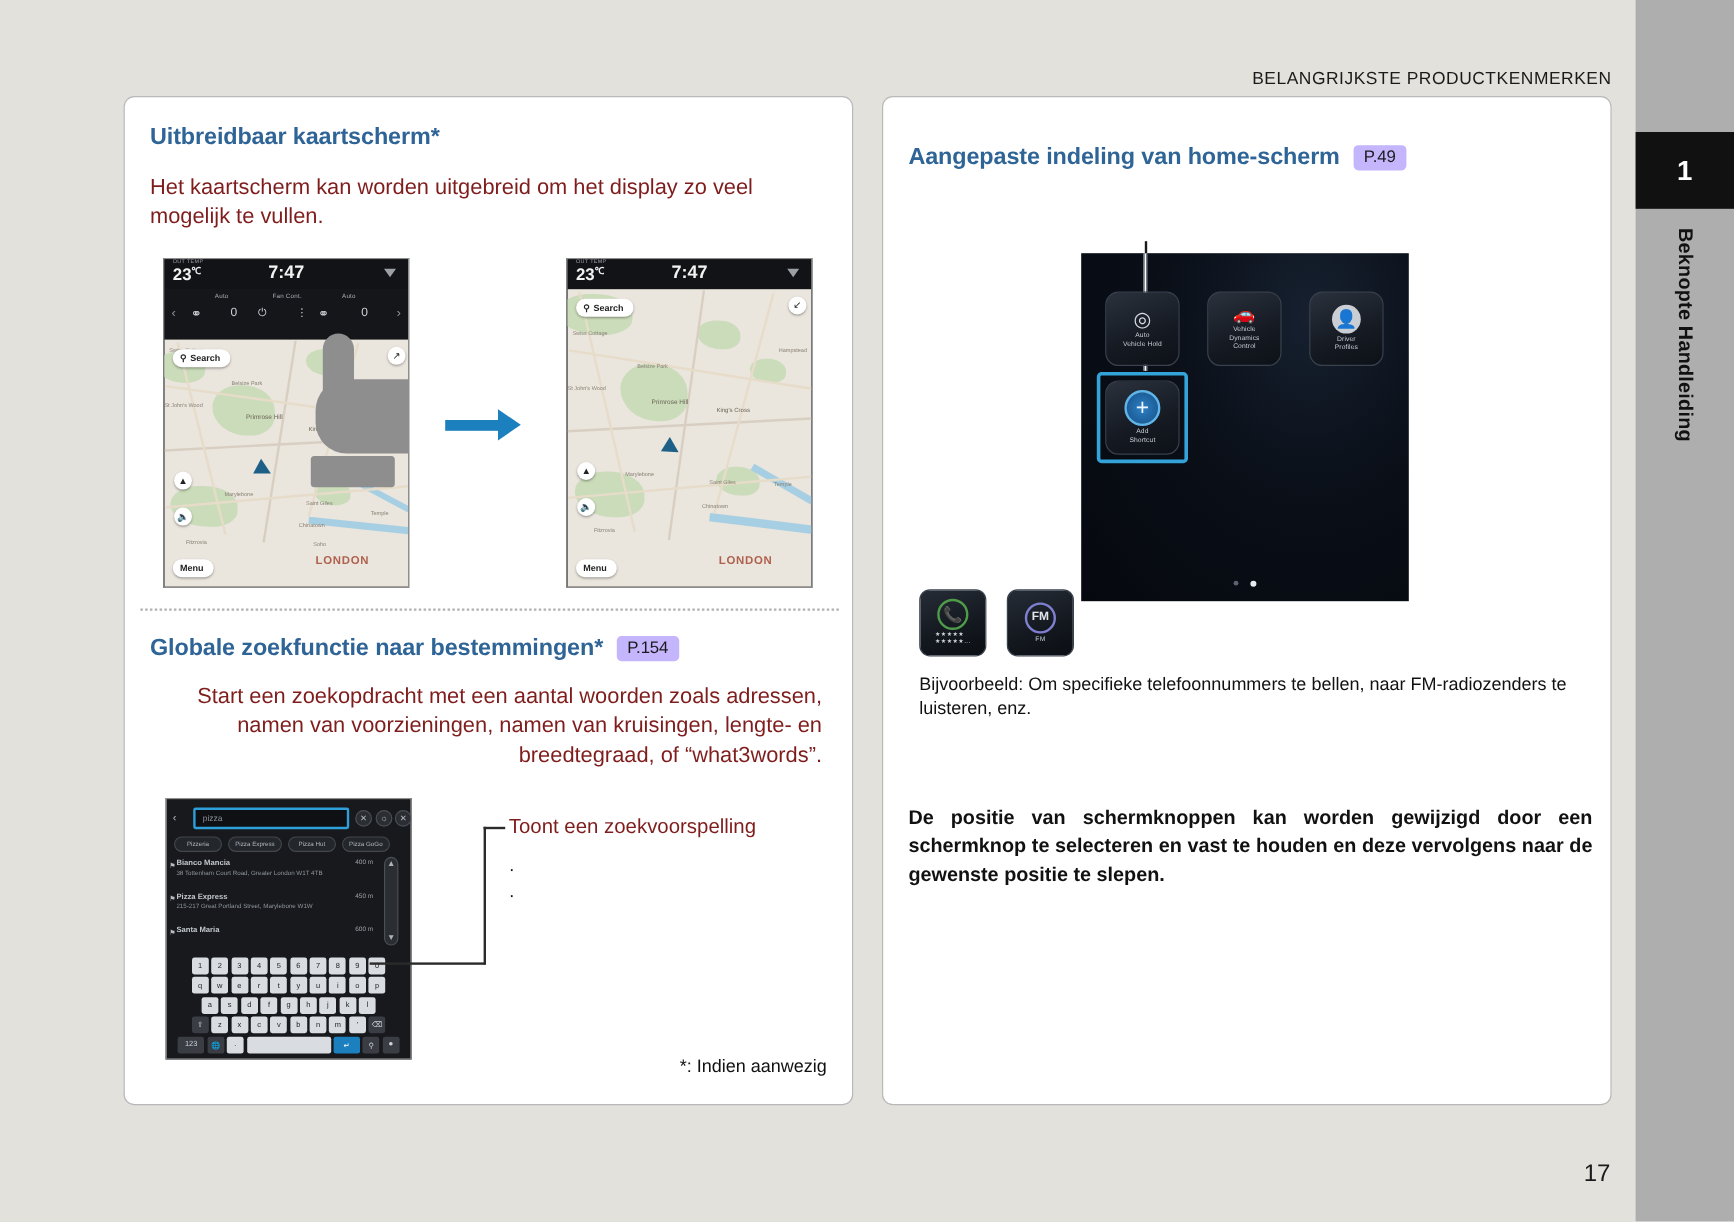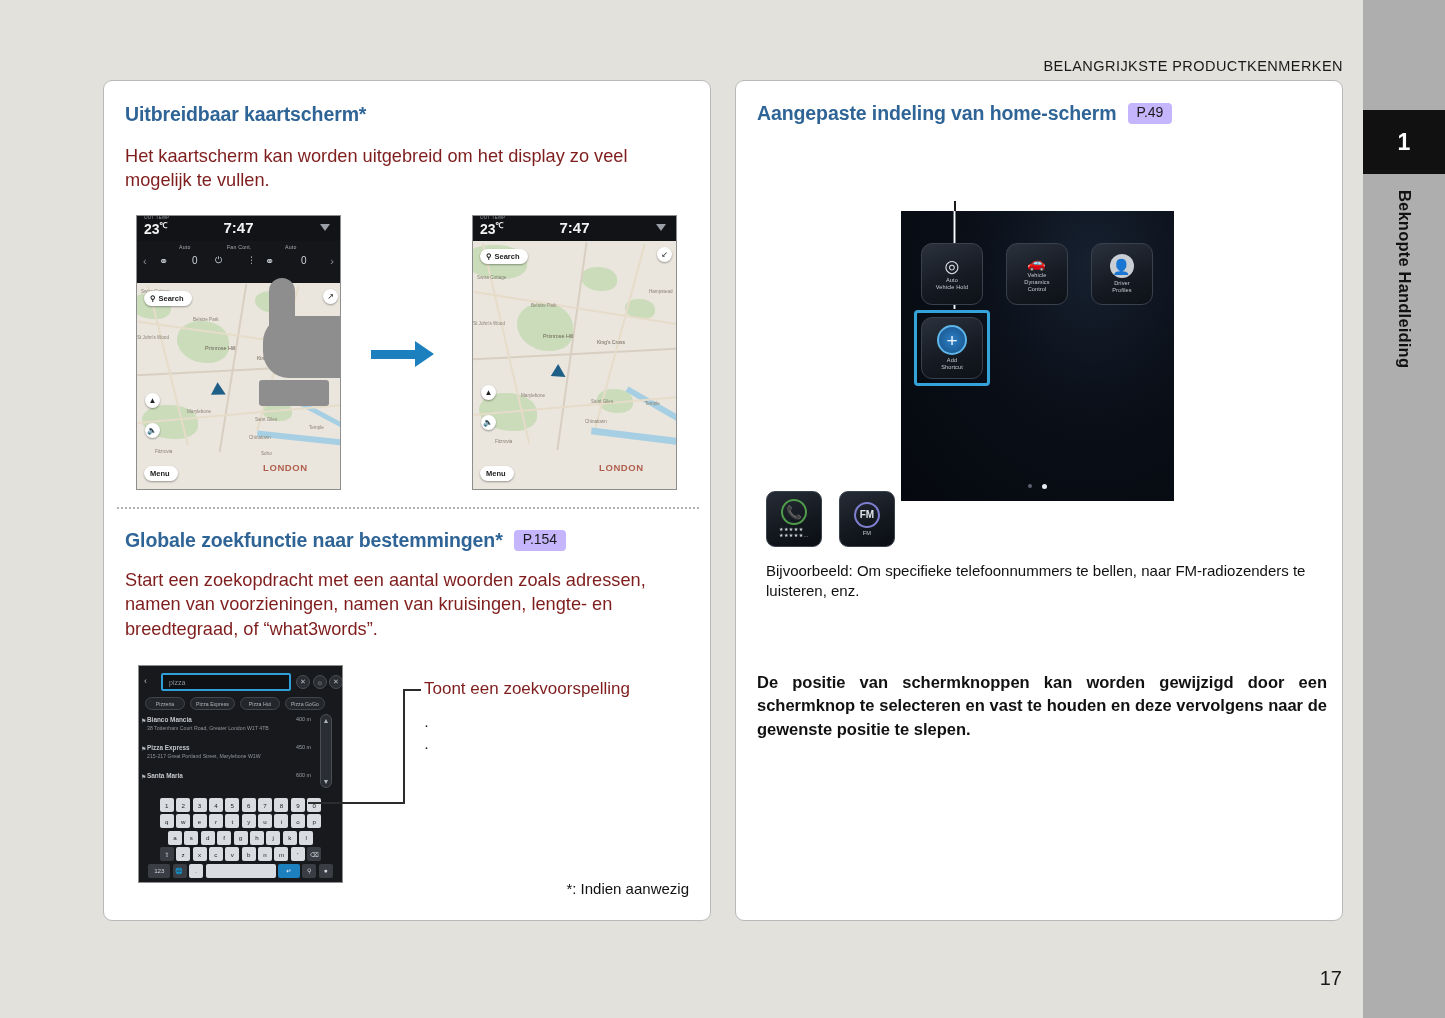--- a/index.html
+++ b/index.html
@@ -474,21 +474,21 @@
       </div>
     </div>
 
     <div class="dotted-div" style="position:absolute;left:13px;top:426px;width:582px;"></div>
 
     <div class="sec-head" style="position:absolute;left:21px;top:448px;">
       <span>Globale zoekfunctie naar bestemmingen*</span>
       <span class="pref">P.154</span>
     </div>
 
-    <div class="body-txt" style="position:absolute;left:21px;top:487px;width:560px;">Start een zoekopdracht met een aantal woorden zoals adressen, namen van voorzieningen, namen van kruisingen, lengte- en breedtegraad, of “what3words”.</div>
+    <div class="body-txt" style="position:absolute;left:21px;top:487px;width:560px;text-align:right;">Start een zoekopdracht met een aantal woorden zoals adressen, namen van voorzieningen, namen van kruisingen, lengte- en breedtegraad, of “what3words”.</div>
 
     <div class="shot kbd-shot" style="left:34px;top:584px;">
       <div class="kbd-back">‹</div>
       <div class="kbd-searchbar">pizza</div>
       <div class="kbd-ctl" style="left:157px;">✕</div>
       <div class="kbd-ctl" style="left:174px;">☼</div>
       <div class="kbd-ctl" style="left:190px;">✕</div>
 
       <div class="chiprow">
         <div class="chip">
@@ -600,21 +600,21 @@
       <div style="margin-top:3px;display:flex;gap:7px;align-items:flex-start;">
         <span style="font-size:15px;line-height:1.25;color:#111;">·</span>
       </div>
     </div>
 
     <div class="small-txt" style="position:absolute;right:21px;bottom:22px;">*: Indien aanwezig</div>
   </div>
 
   <div class="card card-right">
 
-    <div class="sec-head" style="position:absolute;left:21px;top:21px;">
+    <div class="sec-head" style="position:absolute;left:21px;top:39px;">
       <span>Aangepaste indeling van home-scherm</span>
       <span class="pref">P.49</span>
     </div>
 
 
     <div class="leader-v dark" style="left:218px;top:120px;height:46px;"></div>
 
     <div class="shot home-shot" style="left:165px;top:130px;">
 
       <div class="leader-v" style="left:52px;top:0;height:98px;"></div>

